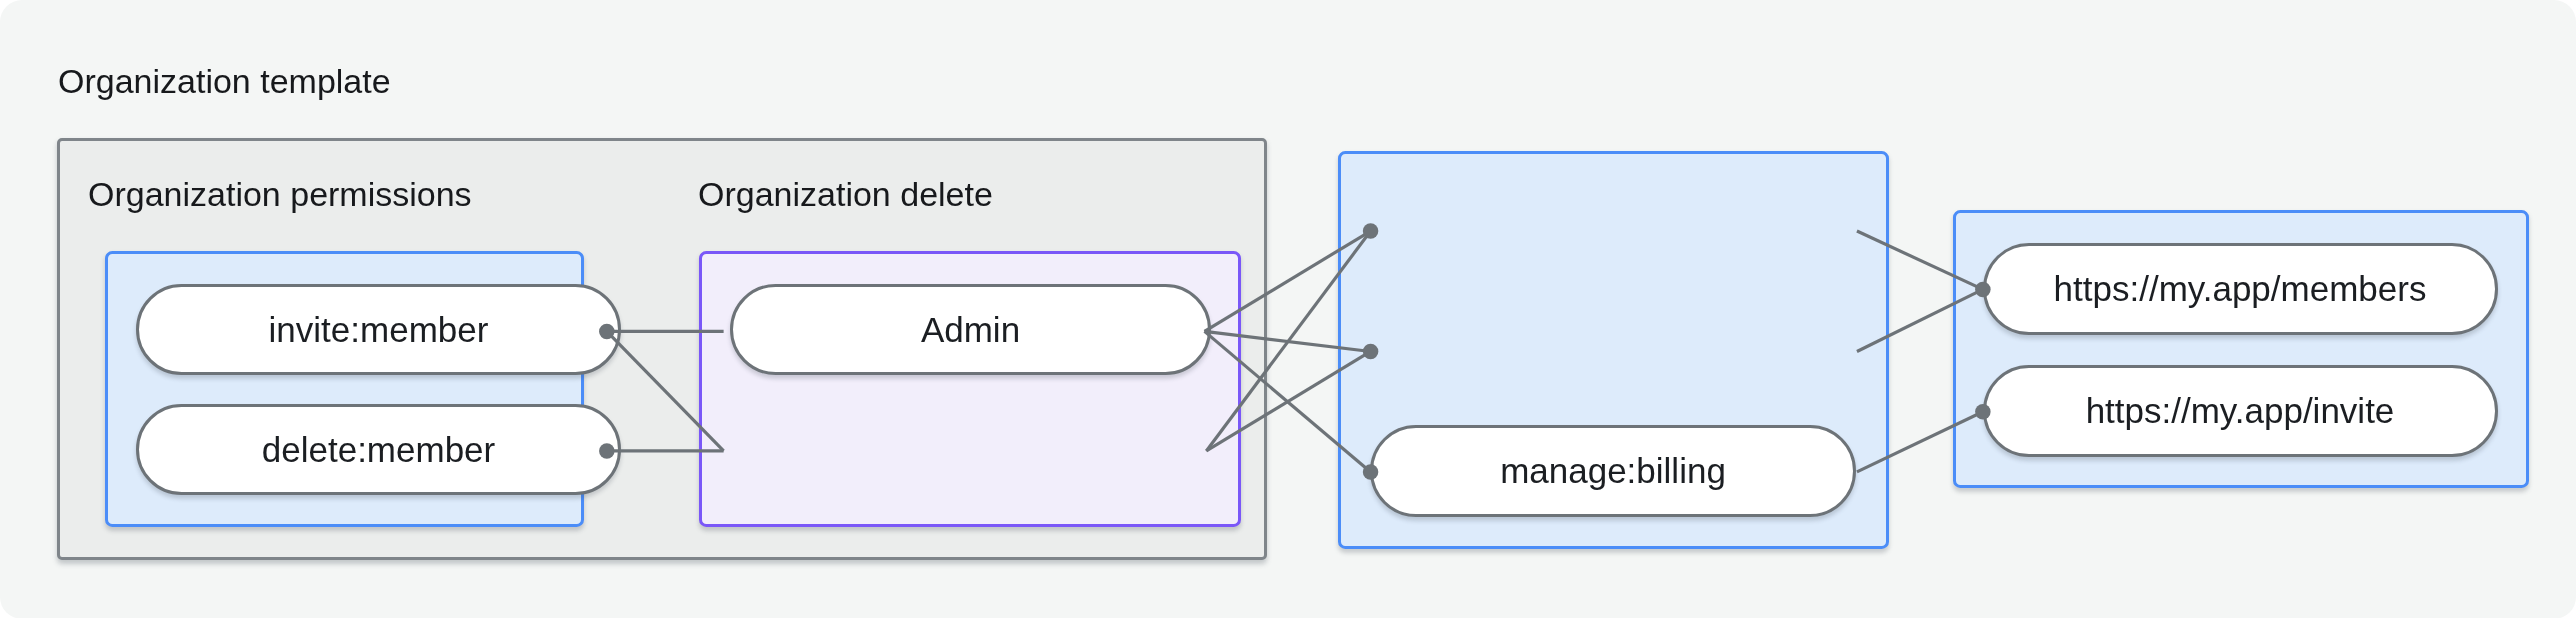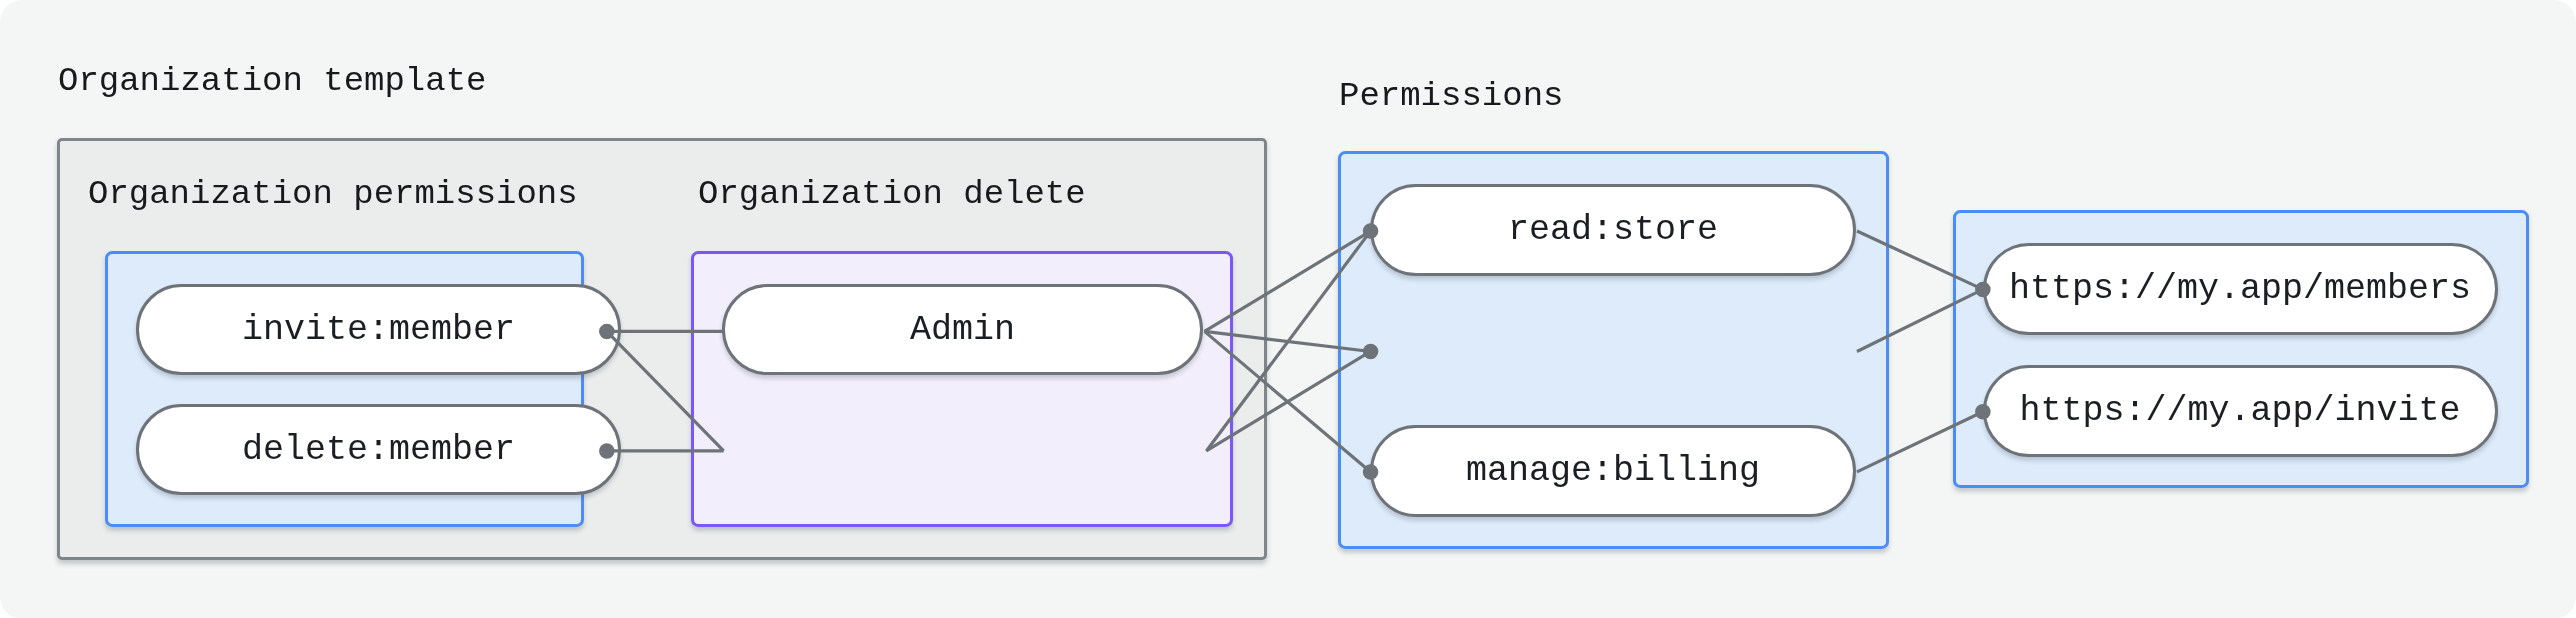--- a/index.html
+++ b/index.html
@@ -2,21 +2,21 @@
 <html style="font-size:14.6px"><head>
 <meta charset="utf-8">
 <style>
   html,body{margin:0;padding:0;background:#ffffff;}
   .canvas{
     position:relative;
     width:2576px;height:619px;
     background:#f4f6f5;
     border-radius:22px;
     overflow:hidden;
-    font-family:Liberation Mono, monospace;
+    font-family:Liberation Sans, sans-serif;
     color:#191c1f;
   }
   .lbl{
     position:absolute;
     font-size:34px;
     font-weight:500;
     line-height:38px;
     white-space:nowrap;
     color:#17191c;
   }
@@ -31,20 +31,21 @@
   .sub{border-radius:7.3px;}
   .sub.blue{
     background:#ddebfb;
     border:3.7px solid #4b8df8;
     box-shadow:0 3.7px 4.6px rgba(70,80,90,.25);
   }
   .sub.purple{
     background:#f2eefb;
     border:3.7px solid #7a57f8;
     box-shadow:0 3.7px 4.6px rgba(70,80,90,.25);
+    margin-left:8px;
   }
   .pill{
     background:#ffffff;
     border:3.7px solid #6d7378;
     border-radius:55px;
     display:flex;align-items:center;justify-content:center;
     font-size:35px;
     font-weight:400;
     color:#1b1e22;
     box-shadow:0 3.7px 4.6px rgba(60,70,80,.22);
@@ -74,24 +75,22 @@
     <div class="sub blue" style="left:45px;top:110px;width:479px;height:276px;text-align:right;">
       <div class="pill" style="left:28px;top:30px;width:485px;height:91px;">invite:member</div>
       <div class="pill" style="left:28px;top:150px;width:485px;height:91px;">delete:member</div>
     </div>
 
     <div class="sub purple" style="left:631px;top:110px;width:542px;height:276px;">
       <div class="pill" style="left:28px;top:30px;width:481px;height:91px;">Admin</div>
     </div>
   </div>
 
-  <div class="lbl" style="left:1339px;top:77px;">Permissions</div>
 
   <div class="sub blue" style="left:1338px;top:151px;width:551px;height:398px;">
-    <div class="pill" style="left:29px;top:30px;width:486px;height:92px;">read:store</div>
     <div class="pill" style="left:29px;top:271px;width:486px;height:92px;">manage:billing</div>
   </div>
 
 
   <div class="sub blue" style="left:1953px;top:210px;width:576px;height:278px;">
     <div class="pill" style="left:26.5px;top:30px;width:515px;height:92px;">https://my.app/members</div>
     <div class="pill" style="left:26.5px;top:152px;width:515px;height:92px;">https://my.app/invite</div>
   </div>
 
   <svg class="edges" width="2576" height="619" viewBox="0 0 2823 678">

